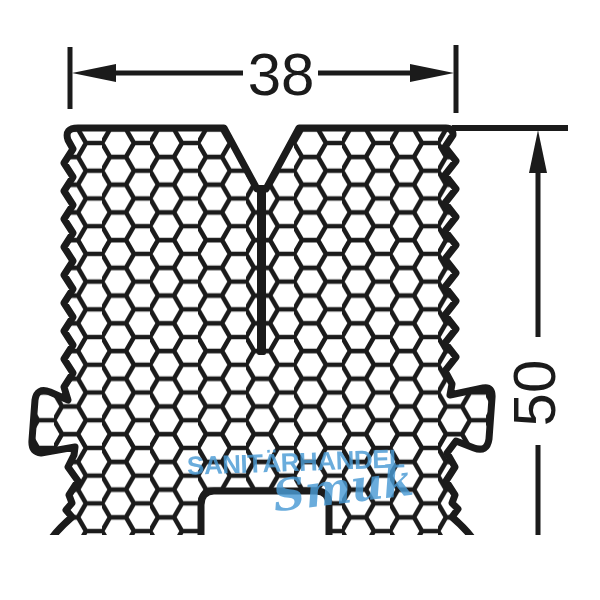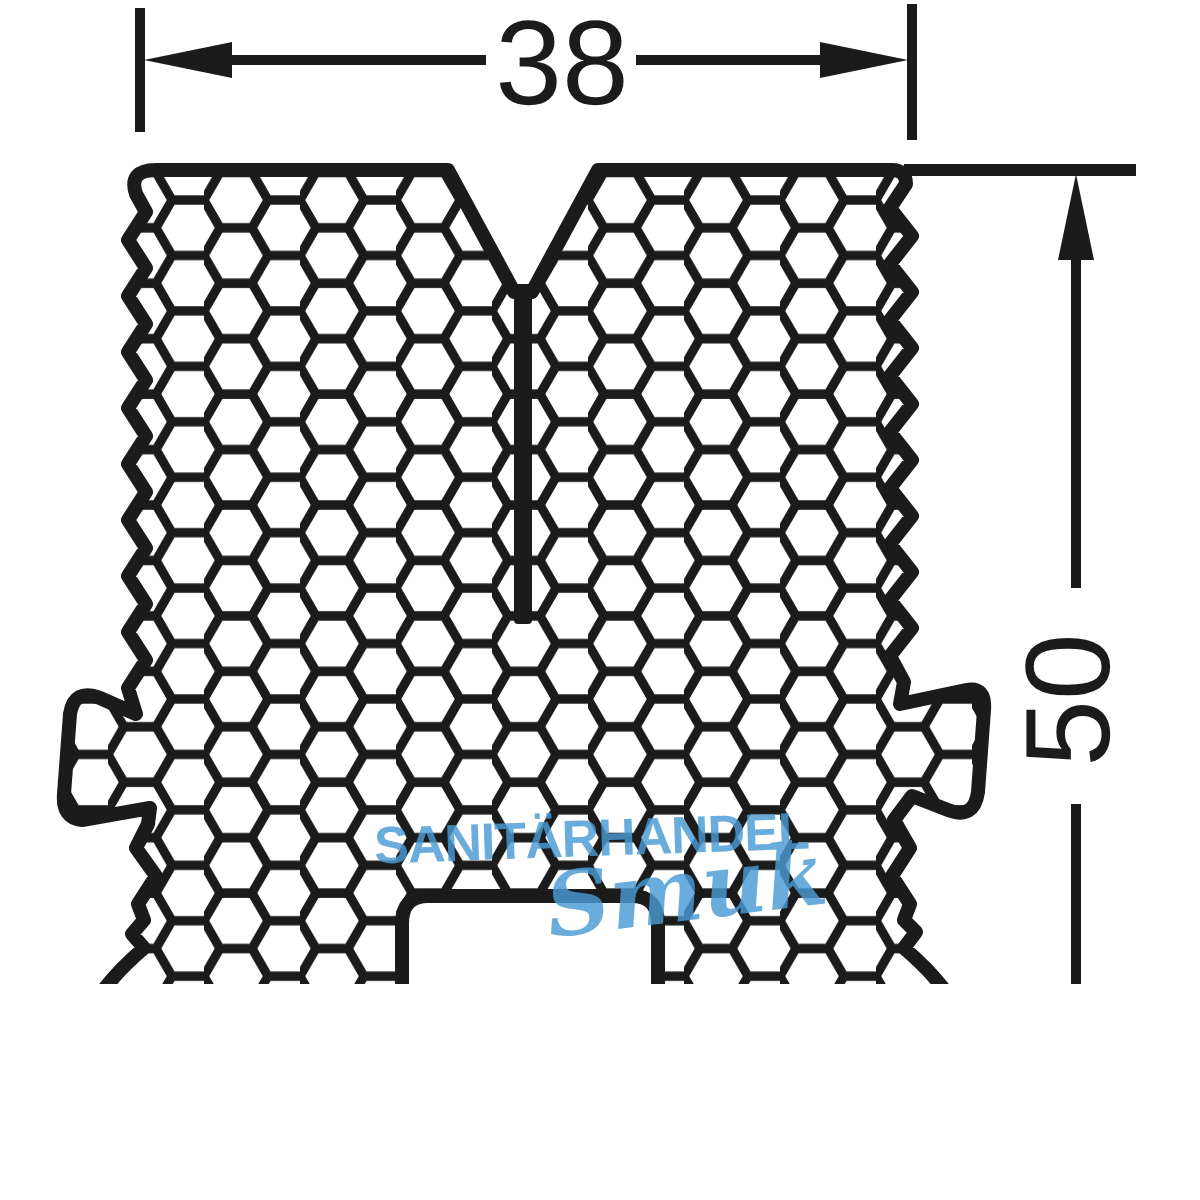--- a/index.html
+++ b/index.html
@@ -2,20 +2,21 @@
 <html><head>
 <meta charset="utf-8">
 <style>
   html,body{margin:0;padding:0;background:#ffffff;}
   .canvas{
     position:relative;
     width:600px;height:492px;
     background:#0ea5e9;
     overflow:hidden;
     font-family:"Liberation Sans", sans-serif;
+    margin-top:43px;
   }
   svg{display:block;}
   .dim-text{
     font-family:"Liberation Sans", sans-serif;
     font-weight:400;
   }
   .wm-caps{
     font-family:"Liberation Sans", sans-serif;
     font-weight:bold;
     letter-spacing:-0.5px;

